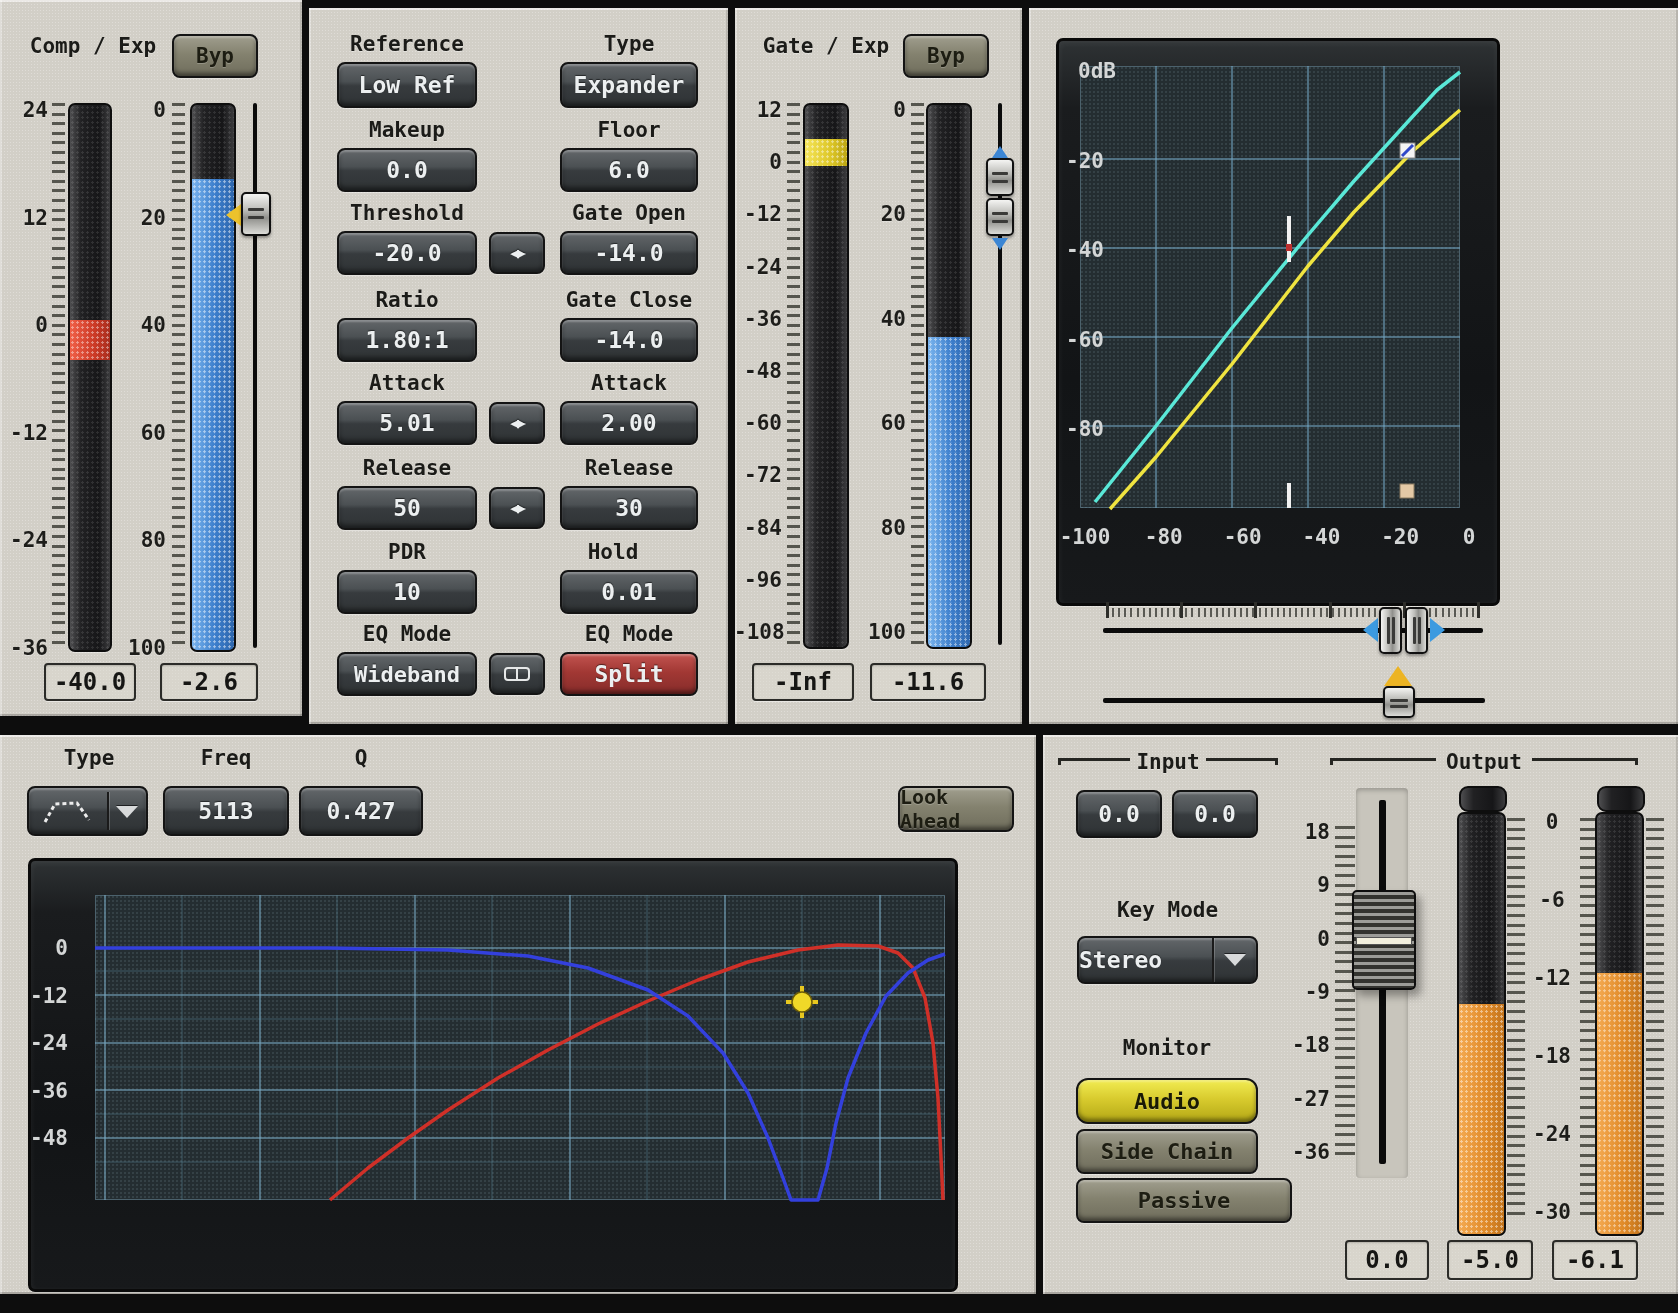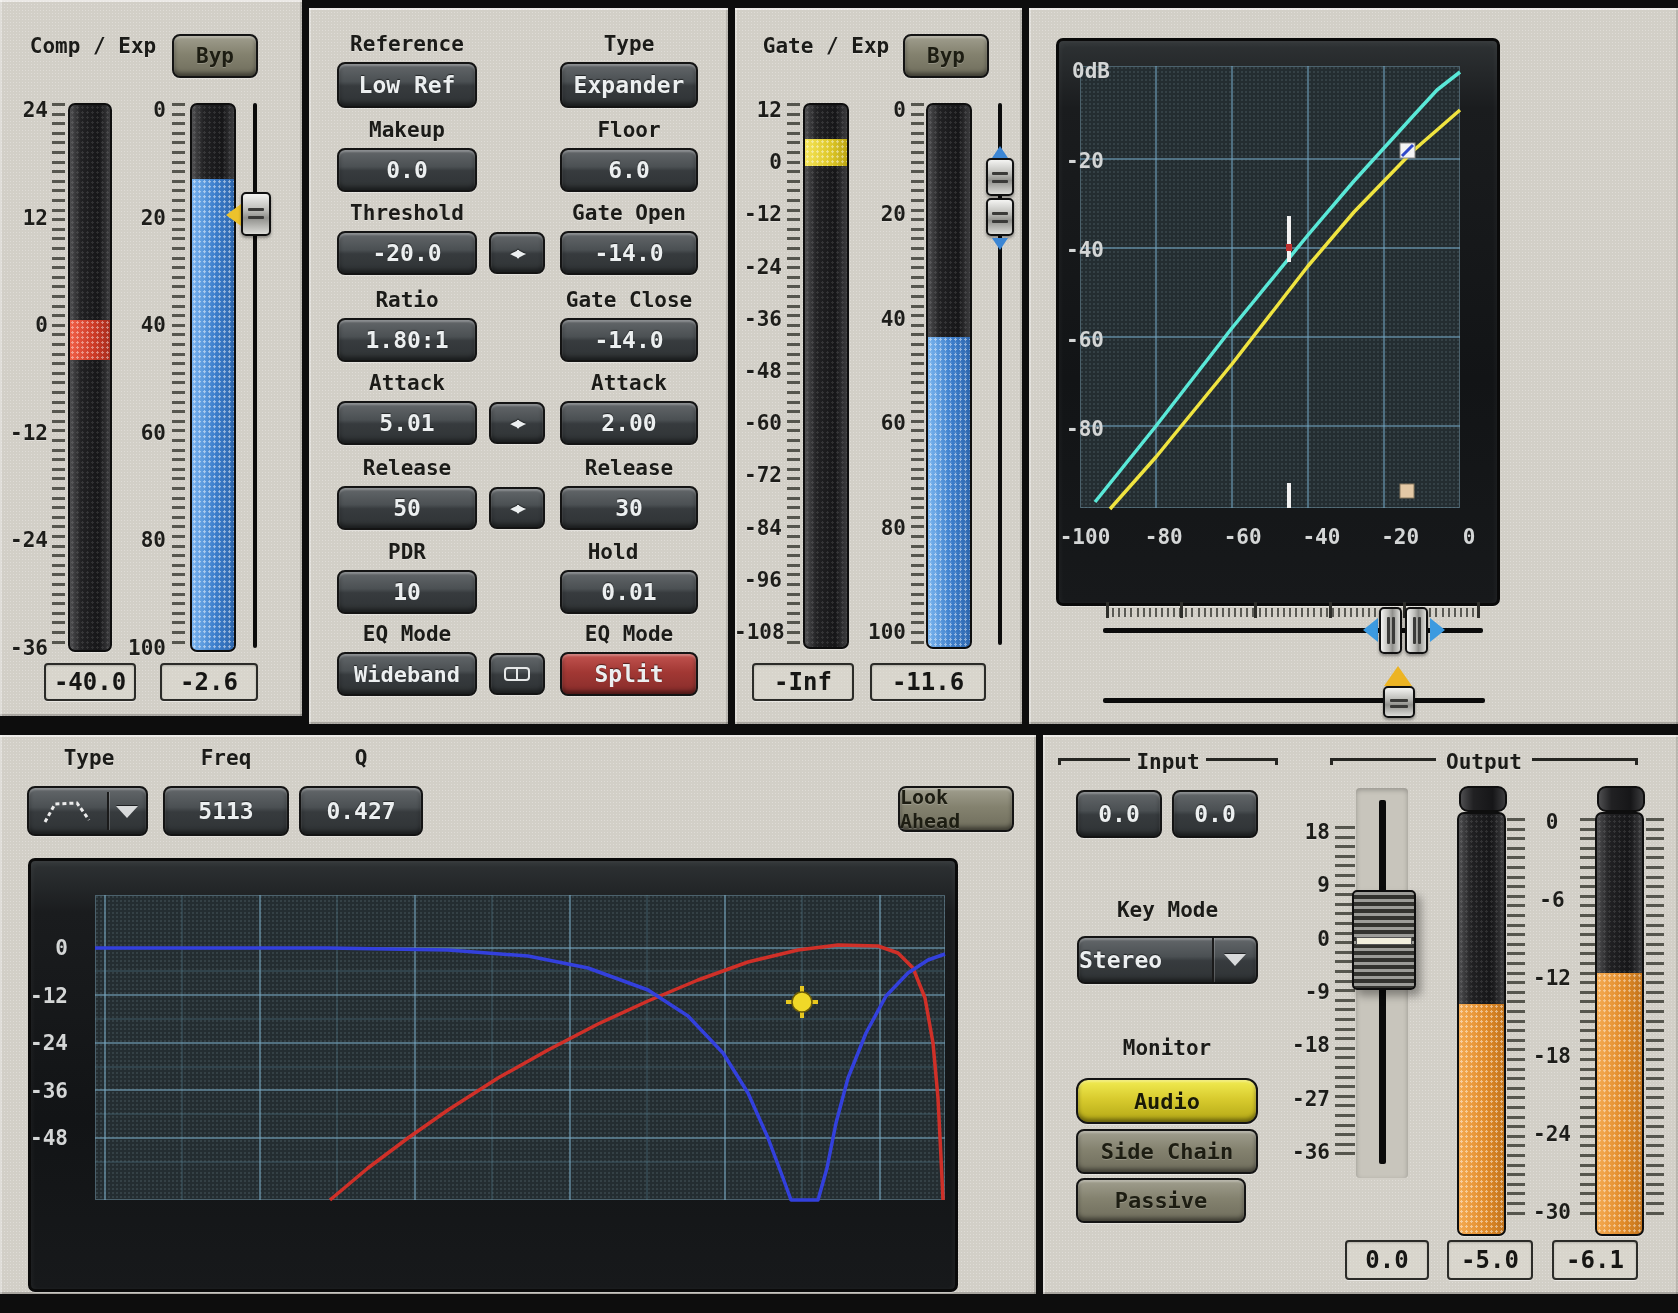--- a/index.html
+++ b/index.html
@@ -235,21 +235,21 @@
     <polyline fill="none" stroke="#f0e440" stroke-width="3.5" stroke-linejoin="round" points="54,471 100,419 176,326 252,228 298,174 328,143 358,112 381,92 404,72"></polyline>
     <polyline fill="none" stroke="#5ae8d8" stroke-width="3.5" stroke-linejoin="round" points="39,464 100,388 176,290 252,197 298,143 328,110 358,77 381,52 404,34"></polyline>
     <line x1="233" y1="178" x2="233" y2="224" stroke="#f2f2f2" stroke-width="4"></line>
     <rect x="230" y="206" width="6" height="7" fill="#c03030"></rect>
     <line x1="233" y1="445" x2="233" y2="470" stroke="#f2f2f2" stroke-width="4"></line>
     <rect x="344" y="105" width="15" height="15" fill="#f4f4f4" stroke="#888" stroke-width="1"></rect>
     <line x1="346" y1="118" x2="357" y2="107" stroke="#3048c8" stroke-width="3"></line>
     <rect x="344" y="446" width="14" height="14" fill="#e4c9a6" stroke="#8a7a60" stroke-width="1"></rect>
   </svg>
   <div class="scalecol" style="left:1066px;top:60px;width:50px;height:380px">
-    <div class="sc w" style="text-align:center">0dB</div>
+    <div class="sc w" style="text-align:right">0dB</div>
     <div class="sc w" style="text-align:left">-20</div>
     <div class="sc w" style="text-align:left">-40</div>
     <div class="sc w" style="text-align:left">-60</div>
     <div class="sc w" style="text-align:left">-80</div>
   </div>
   <div class="scalecol" style="left:1056px;top:526px;width:432px;height:26px;flex-direction:row">
     <div class="sc c w" style="width:58px">-100</div>
     <div class="sc c w" style="width:58px">-80</div>
     <div class="sc c w" style="width:58px">-60</div>
     <div class="sc c w" style="width:58px">-40</div>
@@ -355,21 +355,21 @@
     <span style="flex:1;text-align:left">Stereo</span>
     <span style="width:2px;align-self:stretch;background:#1a1a1a;box-shadow:1px 0 0 rgba(255,255,255,.2)"></span>
     <span style="width:42px;display:flex;justify-content:center">
         <span class="ddarrow"></span>
       </span>
   </div>
 
   <div class="lbl" style="left:1113px;top:1036px;width:108px">Monitor</div>
   <div class="btn btn-yellowsel" style="left:1076px;top:1078px;width:182px;height:46px;font-size:22px">Audio</div>
   <div class="btn btn-olive" style="left:1076px;top:1129px;width:182px;height:45px;font-size:22px">Side Chain</div>
-  <div class="btn btn-olive" style="left:1076px;top:1178px;width:170px;height:45px;font-size:22px">Passive</div>
+  <div class="btn btn-olive" style="left:1076px;top:1178px;width:216px;height:45px;font-size:22px">Passive</div>
 
   <div class="scalecol" style="left:1290px;top:821px;width:40px;height:342px">
     <div class="sc">18</div>
     <div class="sc">9</div>
     <div class="sc">0</div>
     <div class="sc">-9</div>
     <div class="sc">-18</div>
     <div class="sc">-27</div>
     <div class="sc">-36</div>
   </div>

